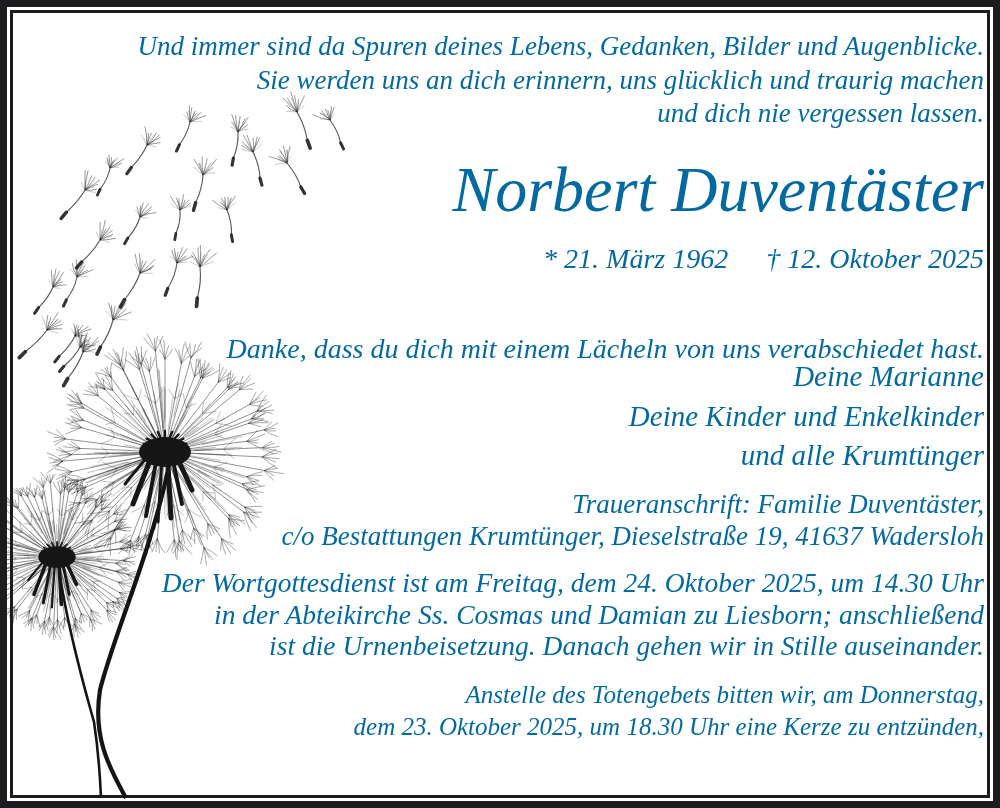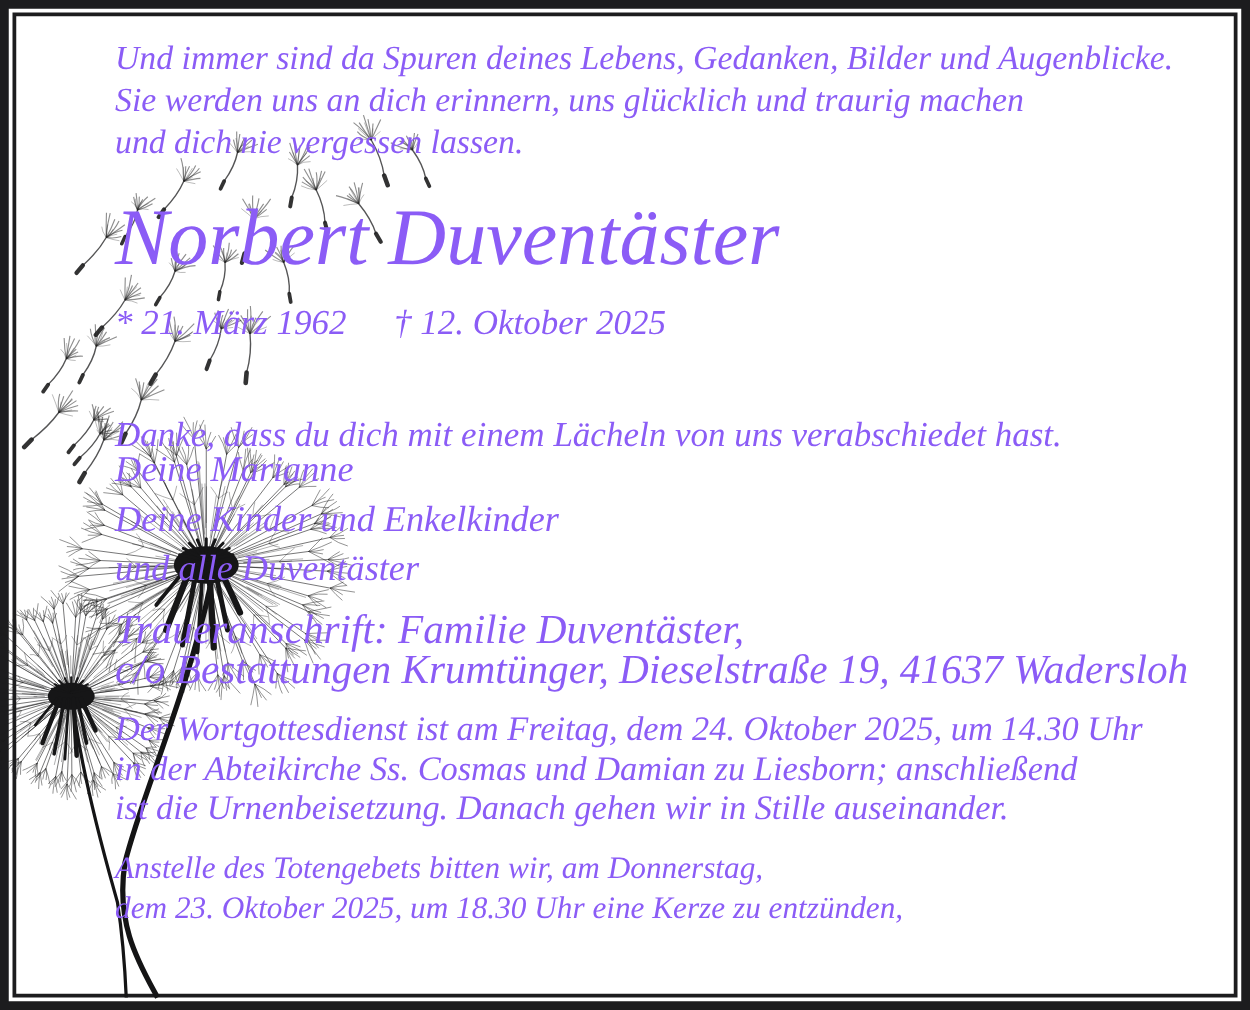--- a/index.html
+++ b/index.html
@@ -29,32 +29,32 @@
     pointer-events:none;
   }
   .content{
     position:absolute;
     left:16px;right:16px;top:16px;bottom:16px;
     z-index:3;
   }
   .tline{
     position:absolute;
     left:76px;right:0;
-    text-align:left;
+    text-align:right;
     font-style:italic;
-    color:#8b5cf6;
+    color:#0369a1;
     white-space:nowrap;
   }
   .epigraph{top:14px;font-size:27px;line-height:33.5px;}
   .deceased{top:134px;font-size:64px;line-height:80px;font-weight:400;}
   .dates{top:226px;font-size:28px;line-height:34px;}
   .dates .birth{margin-right:38px;}
   .farewell{top:303px;font-size:28px;line-height:36px;margin-top:12px;}
   .mourners{top:341px;font-size:29px;line-height:39.5px;}
-  .address{top:473px;font-size:33px;line-height:31.5px;}
+  .address{top:473px;font-size:27px;line-height:31.5px;}
   .service{top:551px;font-size:27.5px;line-height:31.5px;}
   .candle{top:663px;font-size:25px;line-height:31.5px;}
 </style>
 </head>
 <body>
 
 <div id="stage">
 
   <div class="outer-frame"></div>
   <div class="inner-frame"></div>
@@ -1530,21 +1530,21 @@
 
     <div class="tline dates">
       <span class="birth">* 21. März 1962</span><span>† 12. Oktober 2025</span>
     </div>
 
     <div class="tline farewell">Danke, dass du dich mit einem Lächeln von uns verabschiedet hast.</div>
 
     <div class="tline mourners">
       <div>Deine Marianne</div>
       <div>Deine Kinder und Enkelkinder</div>
-      <div>und alle Duventäster</div>
+      <div>und alle Krumtünger</div>
     </div>
 
     <div class="tline address">
       <div>Traueranschrift: Familie Duventäster,</div>
       <div>c/o Bestattungen Krumtünger, Dieselstraße 19, 41637 Wadersloh</div>
     </div>
 
     <div class="tline service">
       <div>Der Wortgottesdienst ist am Freitag, dem 24. Oktober 2025, um 14.30 Uhr</div>
       <div>in der Abteikirche Ss. Cosmas und Damian zu Liesborn; anschließend</div>

